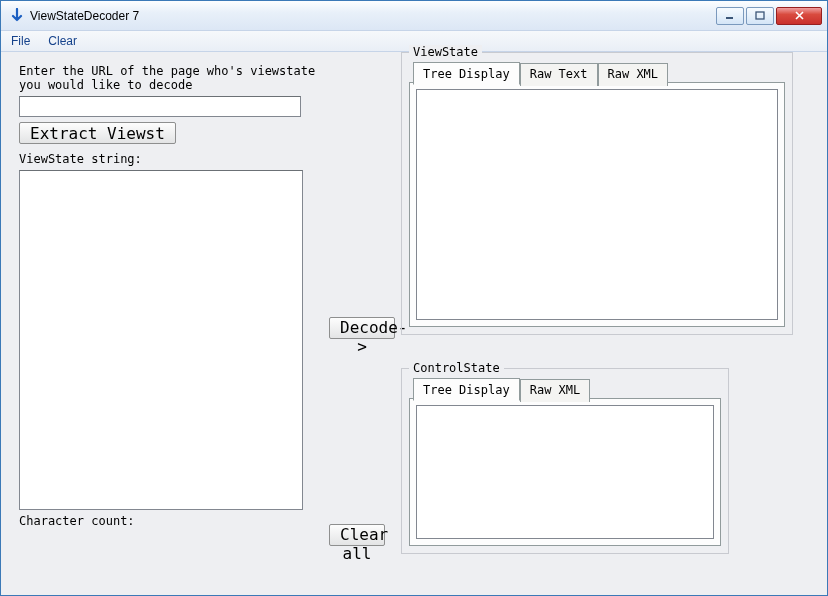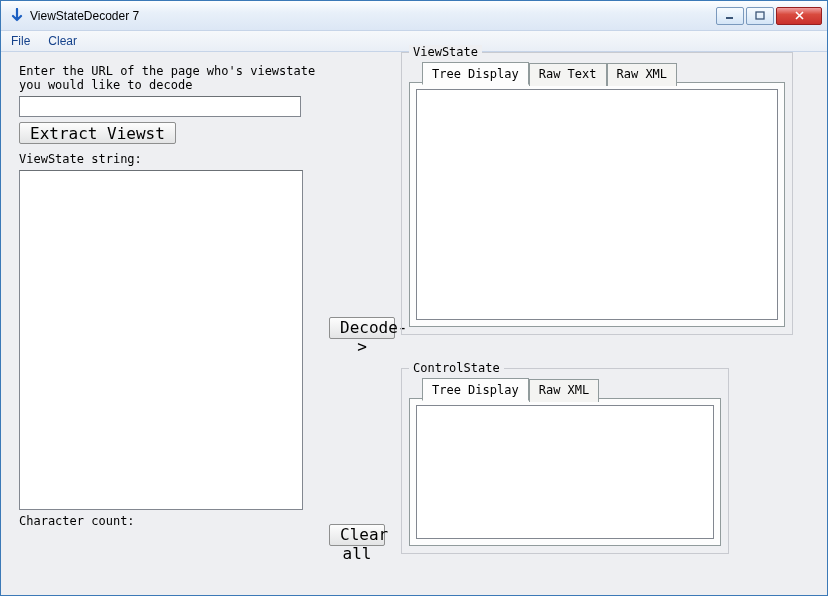--- a/index.html
+++ b/index.html
@@ -17,21 +17,21 @@
     .client{position:absolute;top:51px;left:0;right:0;bottom:0;padding:12px 18px}
     .lbl{display:block;line-height:14px}
     .urlin{width:282px;height:21px;border:1px solid #828790;border-top-color:#6b7075;background:#fff;margin-top:4px;padding:2px 4px;font-family:inherit;font-size:12px}
     .btn{height:22px;border:1px solid #8e8f8f;background:linear-gradient(#fdfdfd,#e3e4e5);padding:0 10px;font-family:"SimSun","NSimSun",monospace;font-size:16px;cursor:default;border-radius:2px}
     .ta{display:block;border:1px solid #828790;border-top-color:#6b7075;background:#fff;resize:none;font-family:inherit;font-size:12px;padding:2px}
     .mid{position:absolute;left:328px;top:265px}
     .clearbtn{position:absolute;left:328px;top:472px}
     .gbox{position:absolute;border:1px solid #c8cad0}
     .gtitle{position:absolute;top:-8px;left:7px;background:#eeeff2;padding:0 4px}
     .tabs{position:absolute;top:9px;left:7px;right:7px;bottom:7px}
-    .tabrow{display:flex;position:relative;z-index:2;margin-left:13px}
+    .tabrow{display:flex;position:relative;z-index:2;margin-left:4px}
     .tab{border:1px solid #919b9c;border-bottom:none;background:#f4f4f2;padding:3px 9px 3px 9px;margin-right:0;font-family:"SimSun","NSimSun",monospace;font-size:12px;cursor:default;position:relative;top:1px}
     .tab.active{background:#fdfdfd;top:0;padding-top:4px;z-index:3;border-bottom:1px solid #fdfdfd}
     .tabbody{border:1px solid #919b9c;background:#fdfdfd;position:absolute;top:20px;left:0;right:0;bottom:0}
     .innerbox{position:absolute;top:6px;left:6px;right:6px;bottom:6px;border:1px solid #828790;background:#fff}
   </style>
 </head>
 <body>
 
 <div class="win">
   <div class="titlebar">

